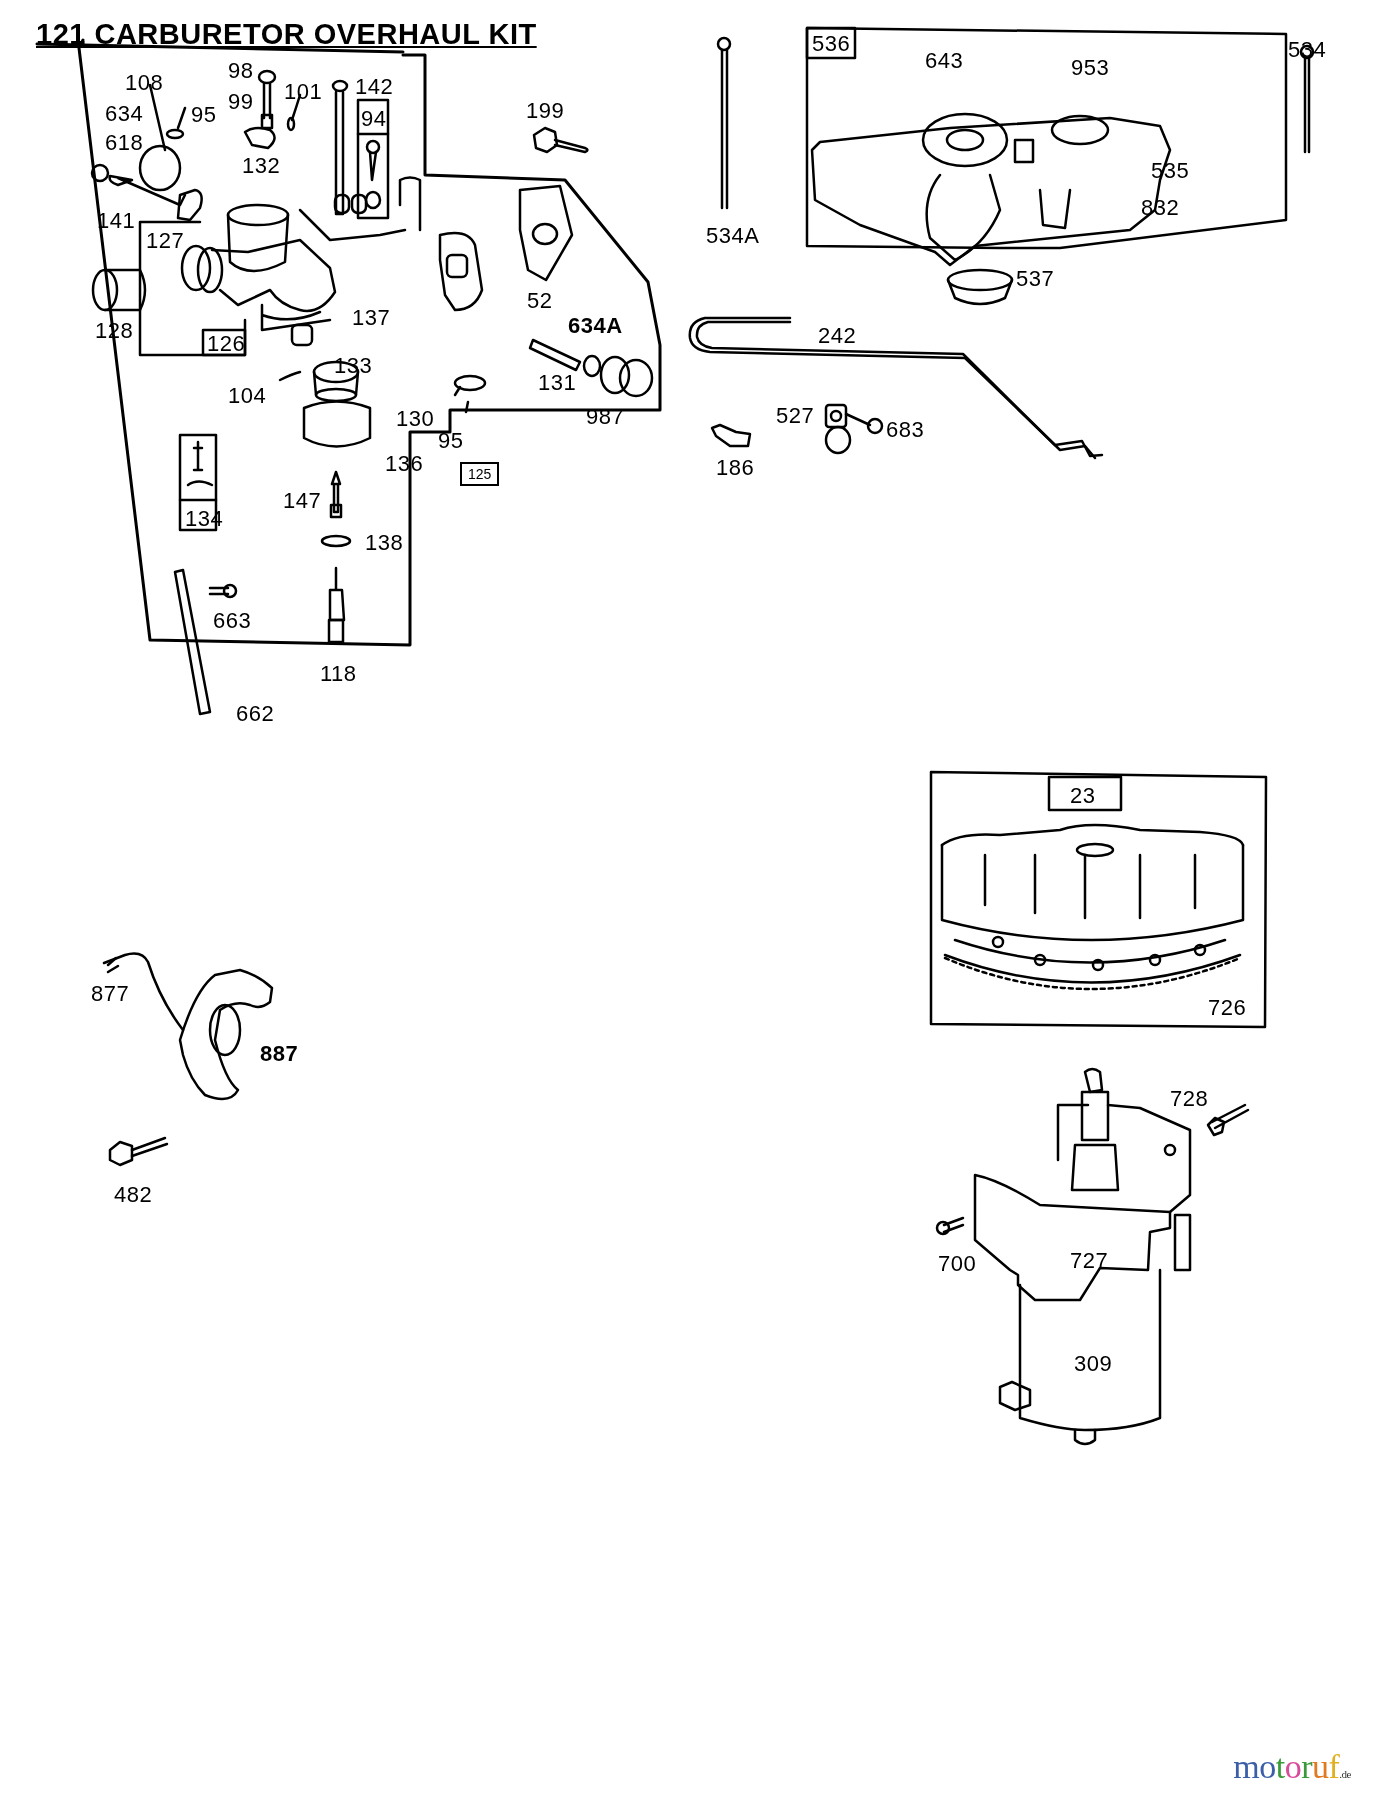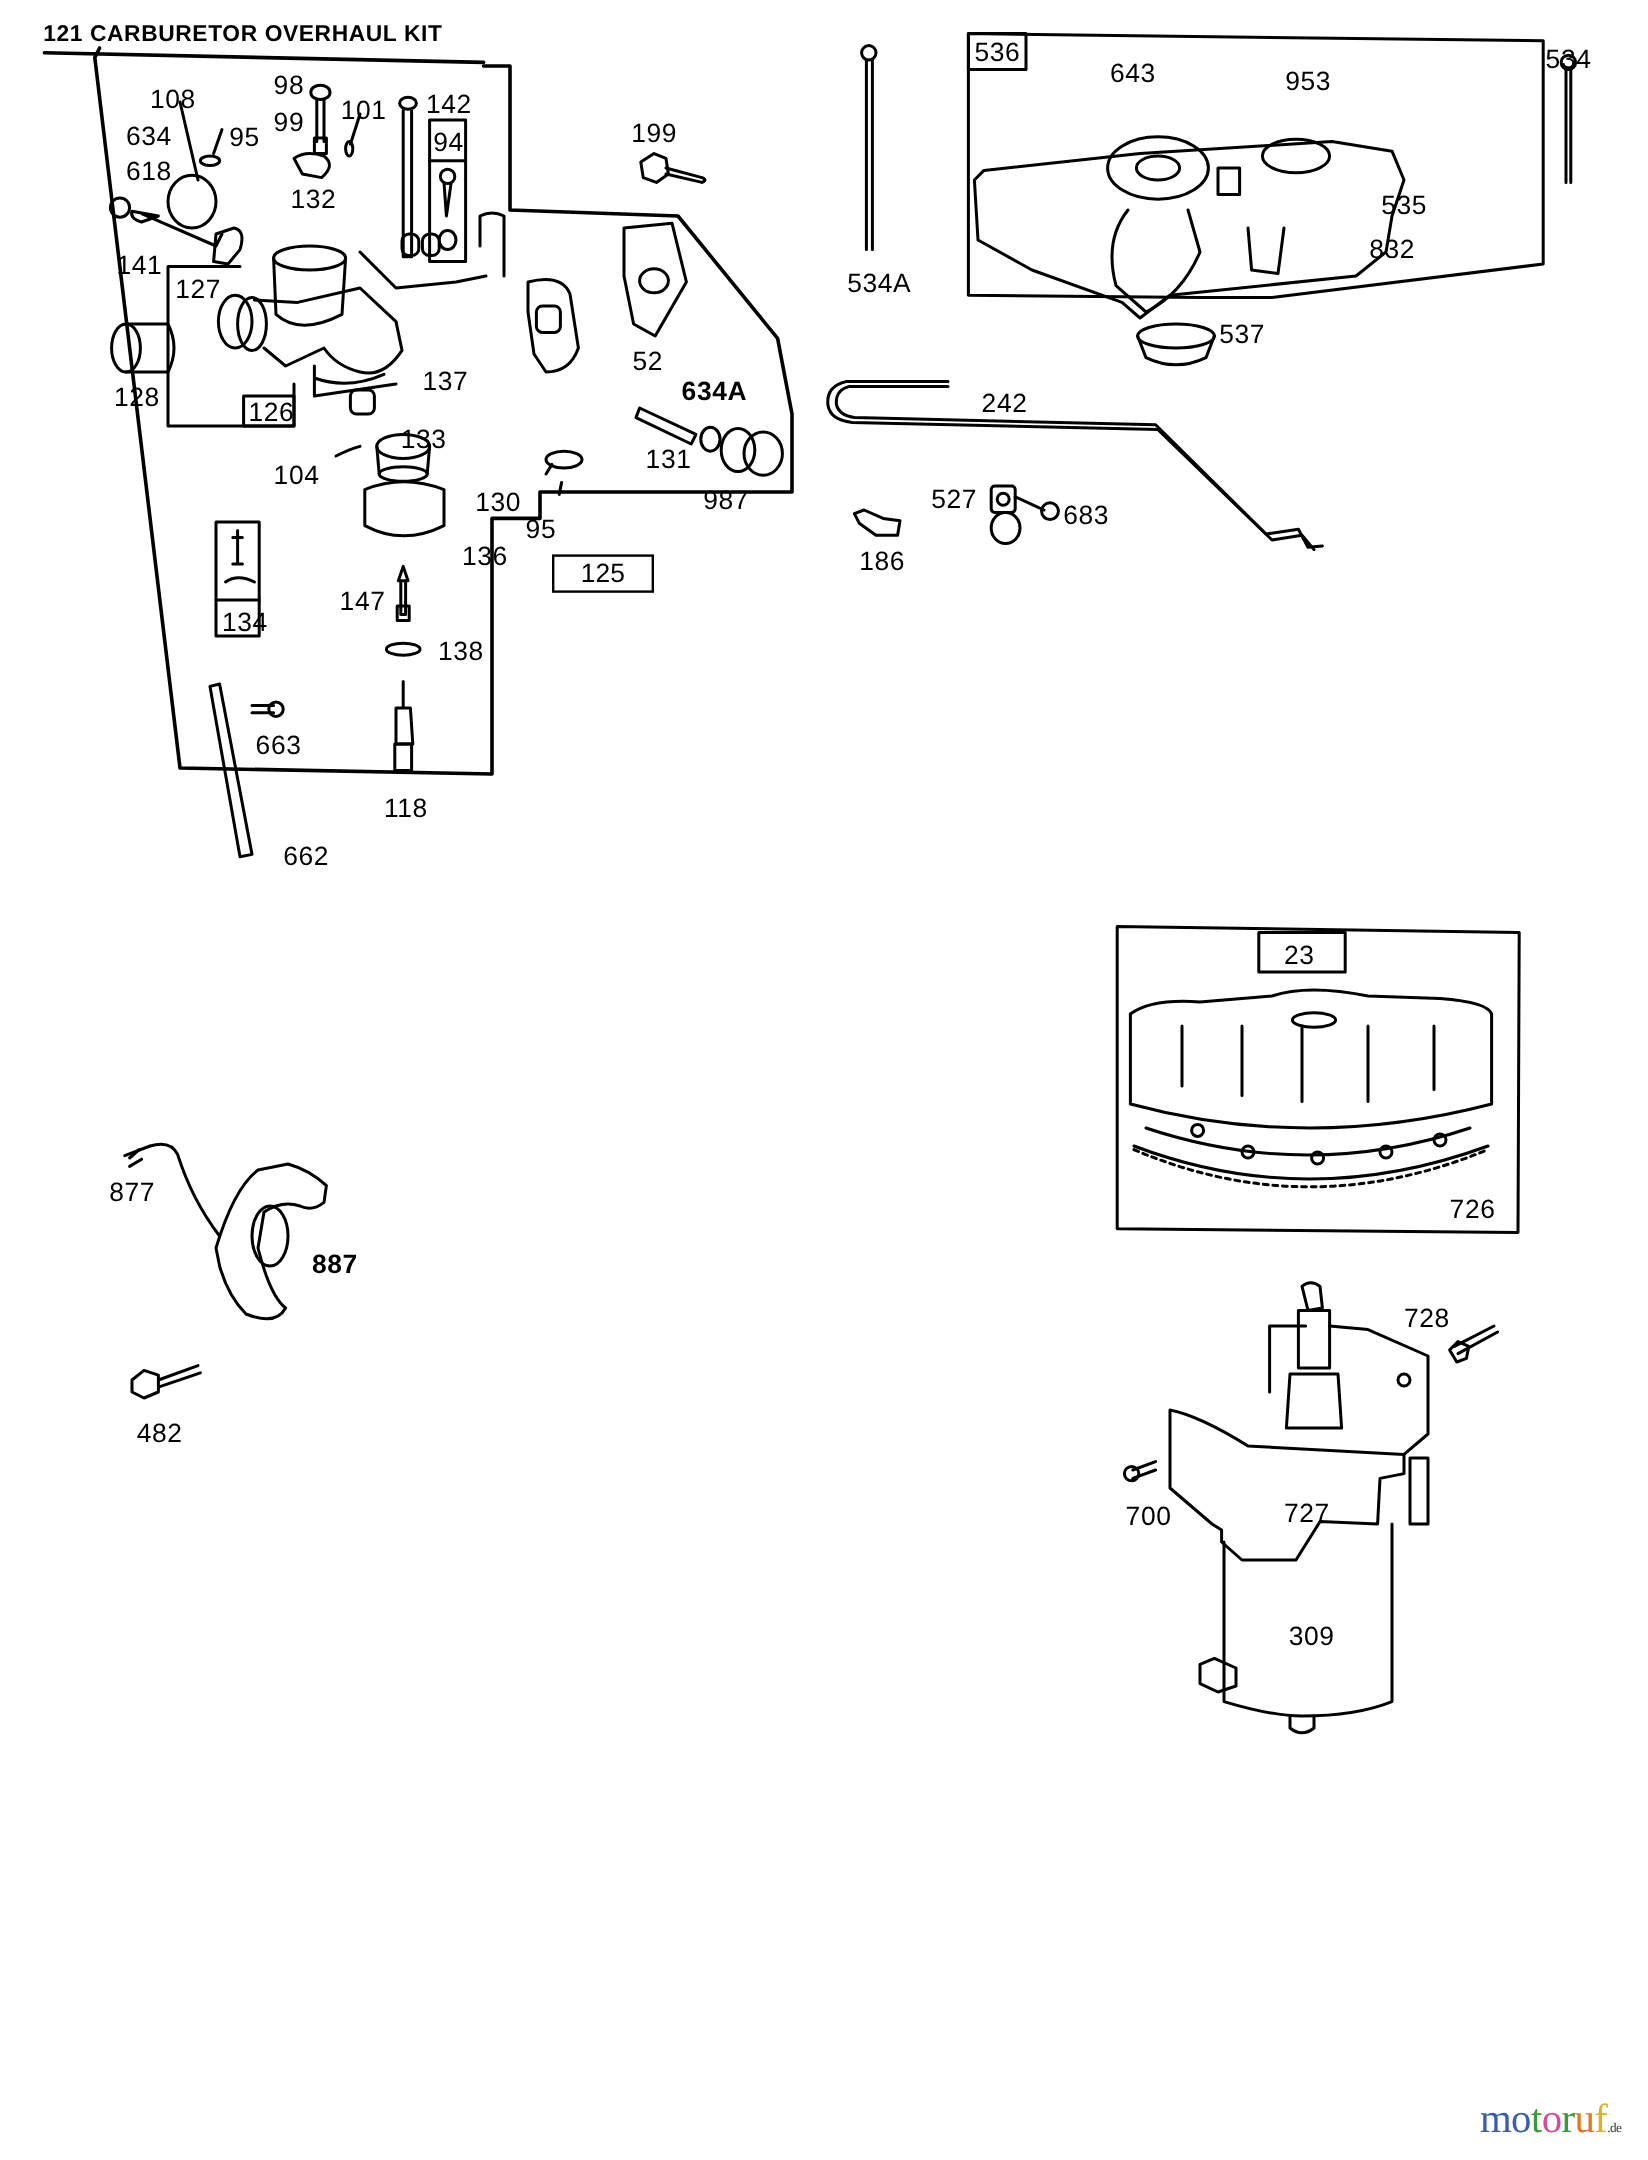--- a/index.html
+++ b/index.html
@@ -2,24 +2,24 @@
 <html><head>
 <meta charset="utf-8">
 <style>
   html, body { margin: 0; padding: 0; background: #ffffff; }
   body { width: 1373px; height: 1800px; position: relative; overflow: hidden;
          font-family: "Liberation Sans", sans-serif; color: #000; }
   svg.main { position: absolute; left: 0; top: 0; }
   .lbl { position: absolute; font-family: "Liberation Sans", sans-serif; font-size: 22px;
          line-height: 1; color: #000; white-space: nowrap; letter-spacing: 0.5px; }
   .lbl.bold { font-weight: bold; }
-  .boxlbl { position: absolute; font-size: 22px; line-height: 1; border: 2.5px solid #000;
-            background: #fff; padding: 3px 22px; }
-  .title { position: absolute; left: 36px; top: 18px; font-size: 19px; font-weight: bold;
-           letter-spacing: 0.5px; }
+  .boxlbl { position: absolute; font-size: 14px; line-height: 1; border: 2.5px solid #000;
+            background: #fff; padding: 3px 6px; }
+  .title { position: absolute; left: 36px; top: 18px; font-size: 29px; font-weight: bold;
+           letter-spacing: 0.5px; text-decoration: underline; }
   .wm { position: absolute; right: 22px; bottom: 14px; font-family: "Liberation Serif", serif;
         font-size: 34px; letter-spacing: -0.5px; }
   .wm span { display: inline-block; }
   .wm .tld { font-size: 11px; color: #333; }
 </style>
 </head>
 <body>
 
 <svg class="main" width="1373" height="1800" viewBox="0 0 1373 1800" fill="none" stroke="#000" stroke-width="3" stroke-linejoin="round" stroke-linecap="round">
 

